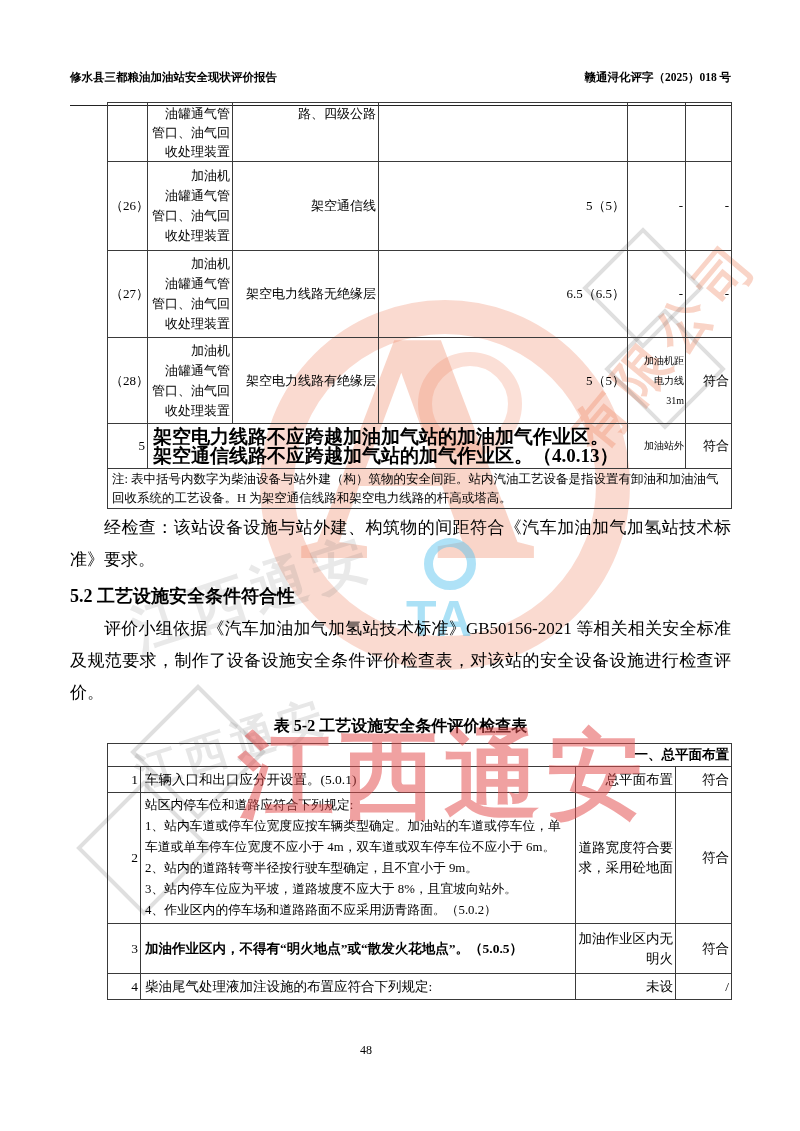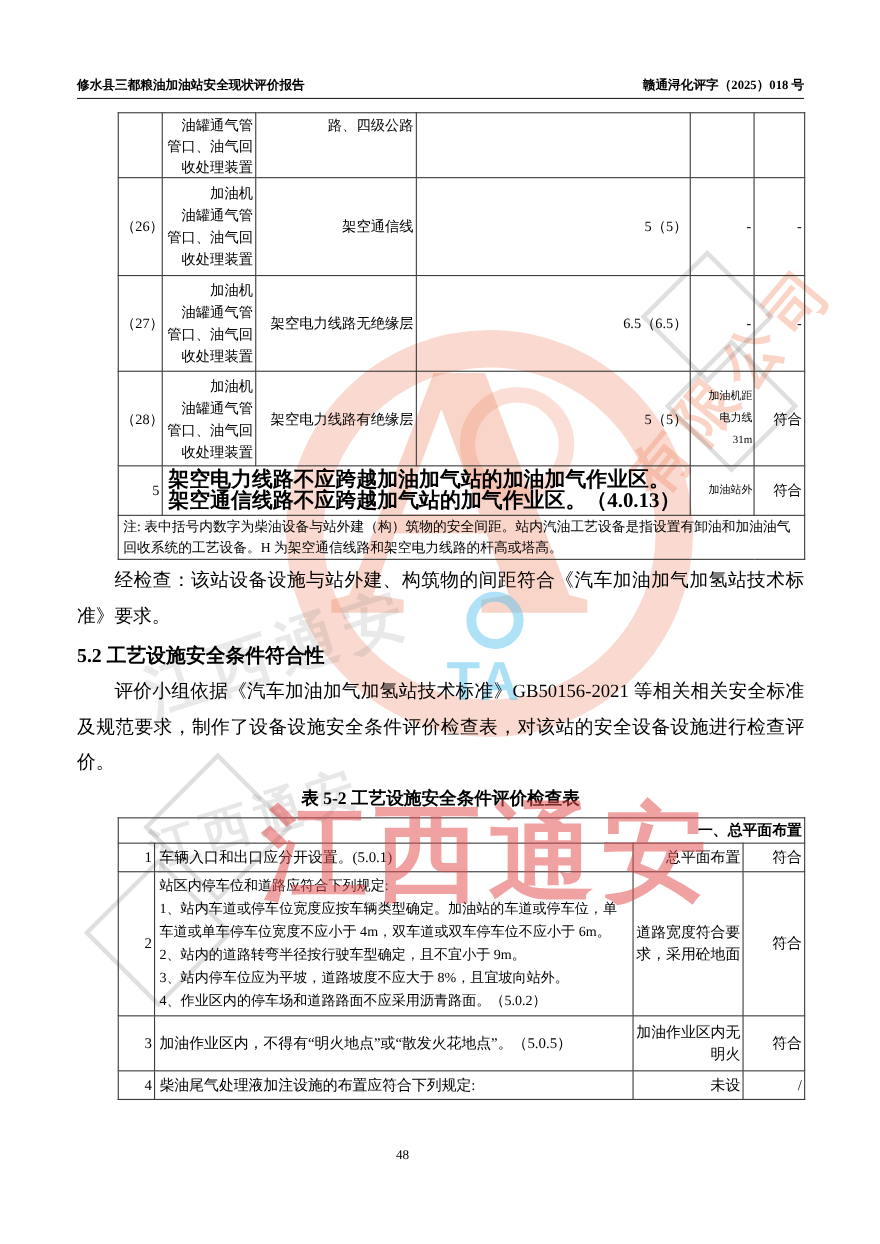--- a/index.html
+++ b/index.html
@@ -2,39 +2,39 @@
 <html><head>
 <meta charset="utf-8">
 <style>
   html,body{margin:0;padding:0;width:800px;height:1131px;background:#ffffff;
     font-family:"Liberation Serif","DejaVu Serif",serif;color:#000;}
   .page{position:relative;width:800px;height:1131px;overflow:hidden;background:#fff;}
   .content{position:relative;z-index:1;}
 
   
   .hdr{position:absolute;left:70px;top:70px;width:661px;display:flex;justify-content:space-between;
-    font-size:11.5px;font-weight:bold;border-bottom:1.5px solid #222;padding-bottom:4px;}
+    font-size:11.5px;font-weight:bold;border-bottom:1.5px solid #222;padding-bottom:20px;}
 
   
   table{border-collapse:collapse;table-layout:fixed;}
   td{border:1px solid #3a3a3a;text-align:right;vertical-align:middle;padding:0 2px;
     white-space:pre-line;line-height:20px;}
   .t1{position:absolute;left:107px;top:102px;width:624px;font-size:13px;}
   .t1 td{line-height:20px;}
   .t1 .vtop{vertical-align:top;line-height:19px;padding-top:1px;}
   .t1 .rule-cell{text-align:left;font-size:19px;line-height:19px;padding:2px 5px;font-weight:bold;}
   .t1 .note-cell{text-align:left;font-size:12.5px;line-height:18.5px;padding:1px 4px;}
   .t1 .small{font-size:10px;padding:0 1px;}
 
   .t2{position:absolute;left:107px;top:743px;width:624px;font-size:13.5px;}
   .t2 .band{font-weight:bold;}
   .t2 .hcell{font-weight:bold;}
   .t2 .req{text-align:left;padding:2px 4px;line-height:21px;}
   .t2 .req.big{font-size:12.8px;line-height:21px;}
-  .t2 .boldreq{font-weight:normal;}
+  .t2 .boldreq{font-weight:bold;}
   .t2 .design{line-height:20px;}
 
   
   .para{position:absolute;left:70px;width:661px;font-size:17px;line-height:32px;
     text-indent:2em;text-align:justify;}
   .p1{top:512px;}
   .p2{top:613px;}
   .h52{position:absolute;left:70px;top:584px;font-size:18px;font-weight:bold;}
   .t2title{position:absolute;left:70px;top:716px;width:661px;text-align:center;
     font-size:16px;font-weight:bold;}

